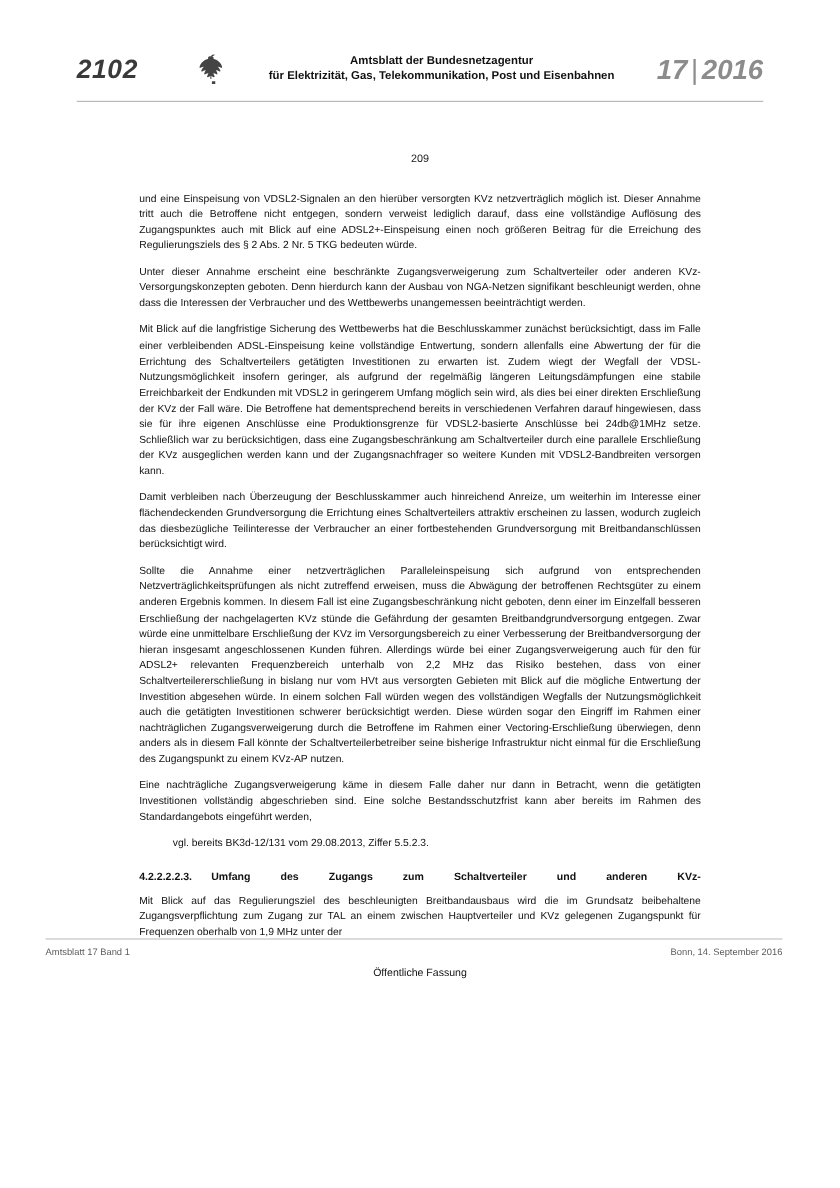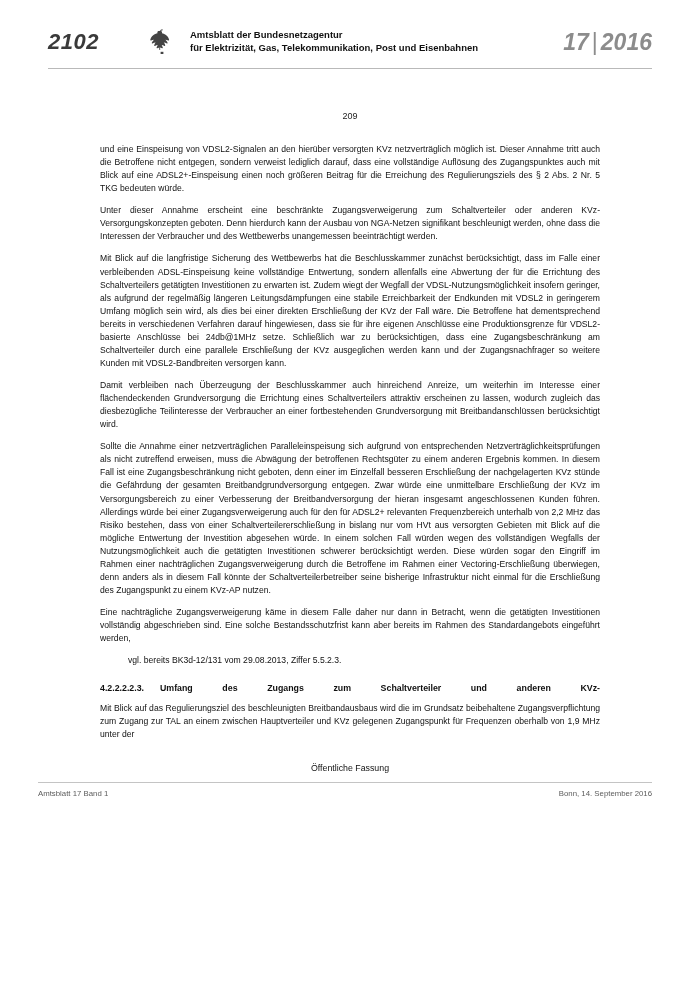--- a/index.html
+++ b/index.html
@@ -13,21 +13,21 @@
     font-family: "Liberation Sans", sans-serif;
     color: #1a1a1a;
     position: relative;
     overflow: hidden;
   }
   .page {
     width: 700px;
     height: 824px;
     position: relative;
     box-sizing: border-box;
-    padding: 0;
+    padding: 16px;
   }
 
   
   .header {
     display: flex;
     align-items: center;
     padding: 24px 48px 0 48px;
     box-sizing: border-box;
   }
   .header-page-number {
@@ -41,21 +41,21 @@
   }
   .header-eagle {
     flex: 0 0 44px;
     width: 44px;
     display: flex;
     justify-content: center;
     align-items: center;
   }
   .header-center {
     flex: 1 1 auto;
-    text-align: left;
+    text-align: center;
     padding: 0 6px;
   }
   .header-line1 {
     font-size: 9.5px;
     font-weight: bold;
     line-height: 1.35;
     color: #111;
   }
   .header-line2 {
     font-size: 9.5px;

